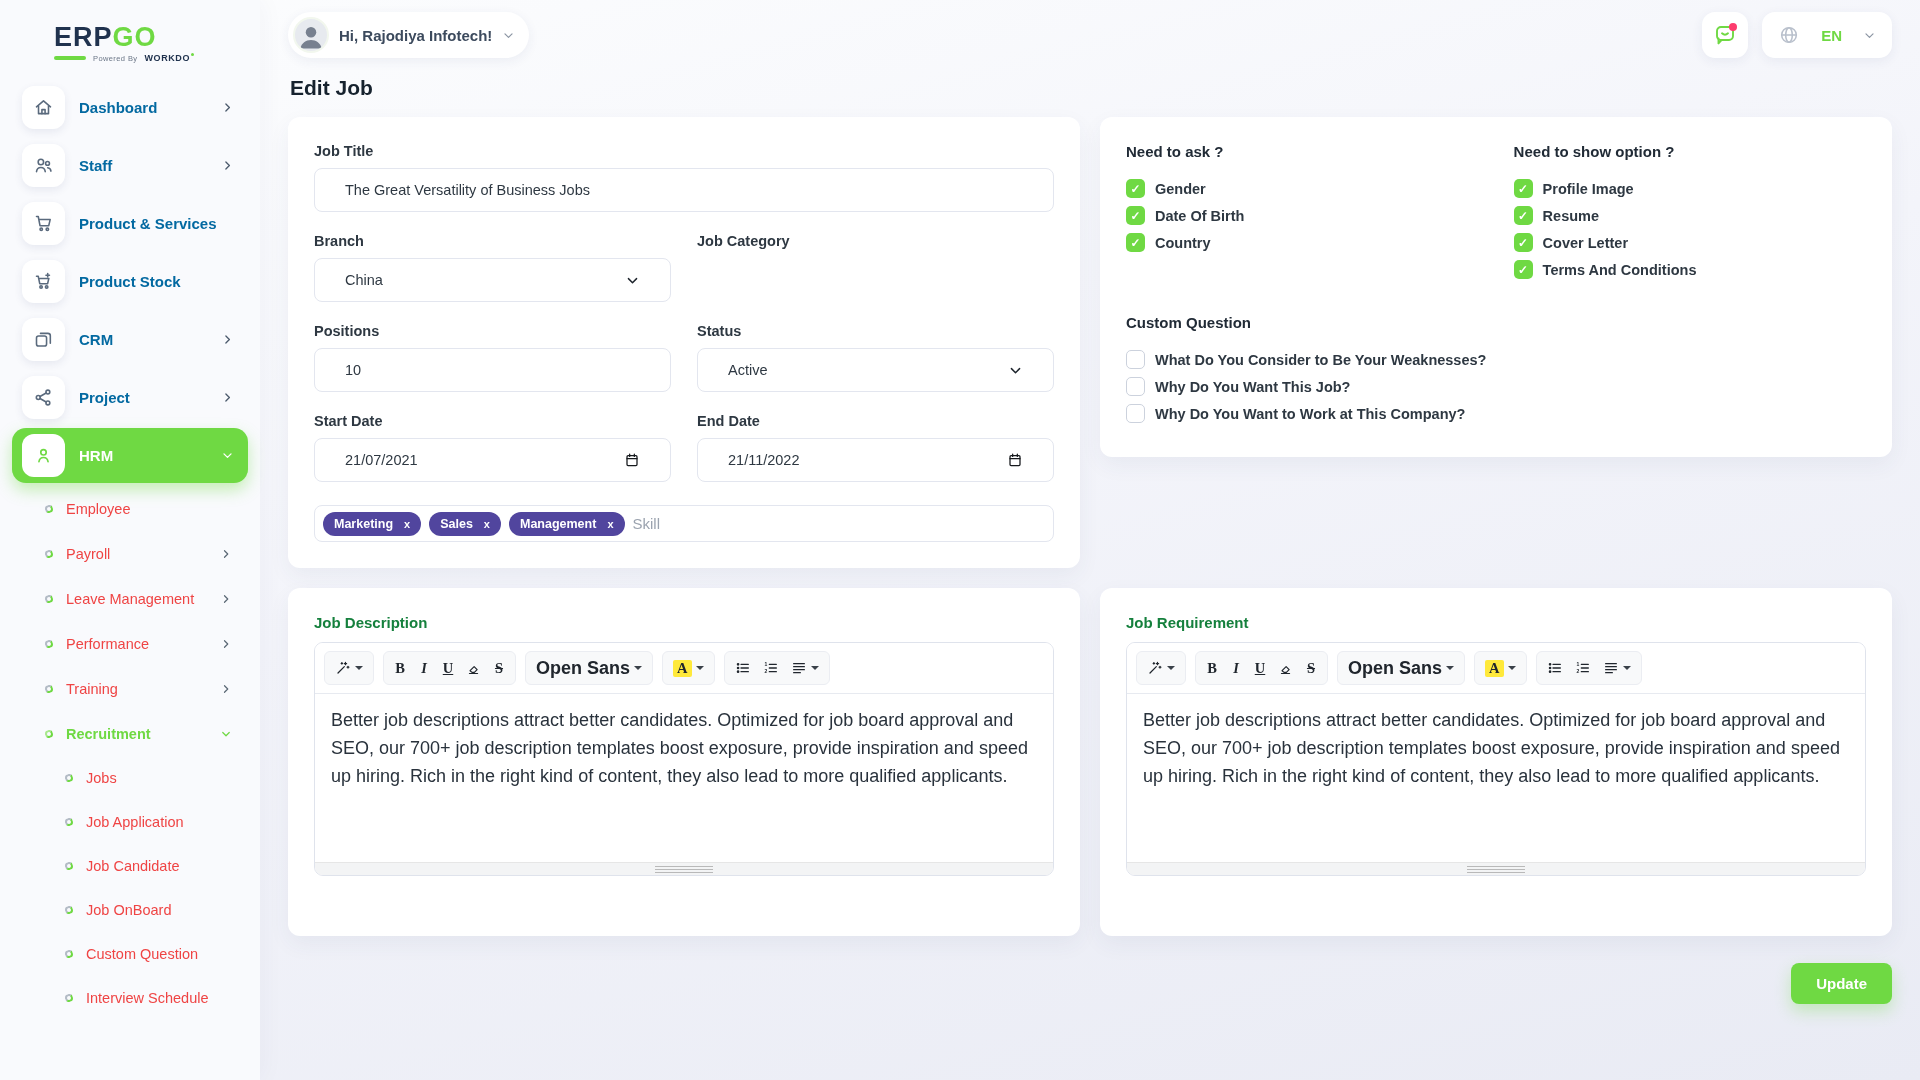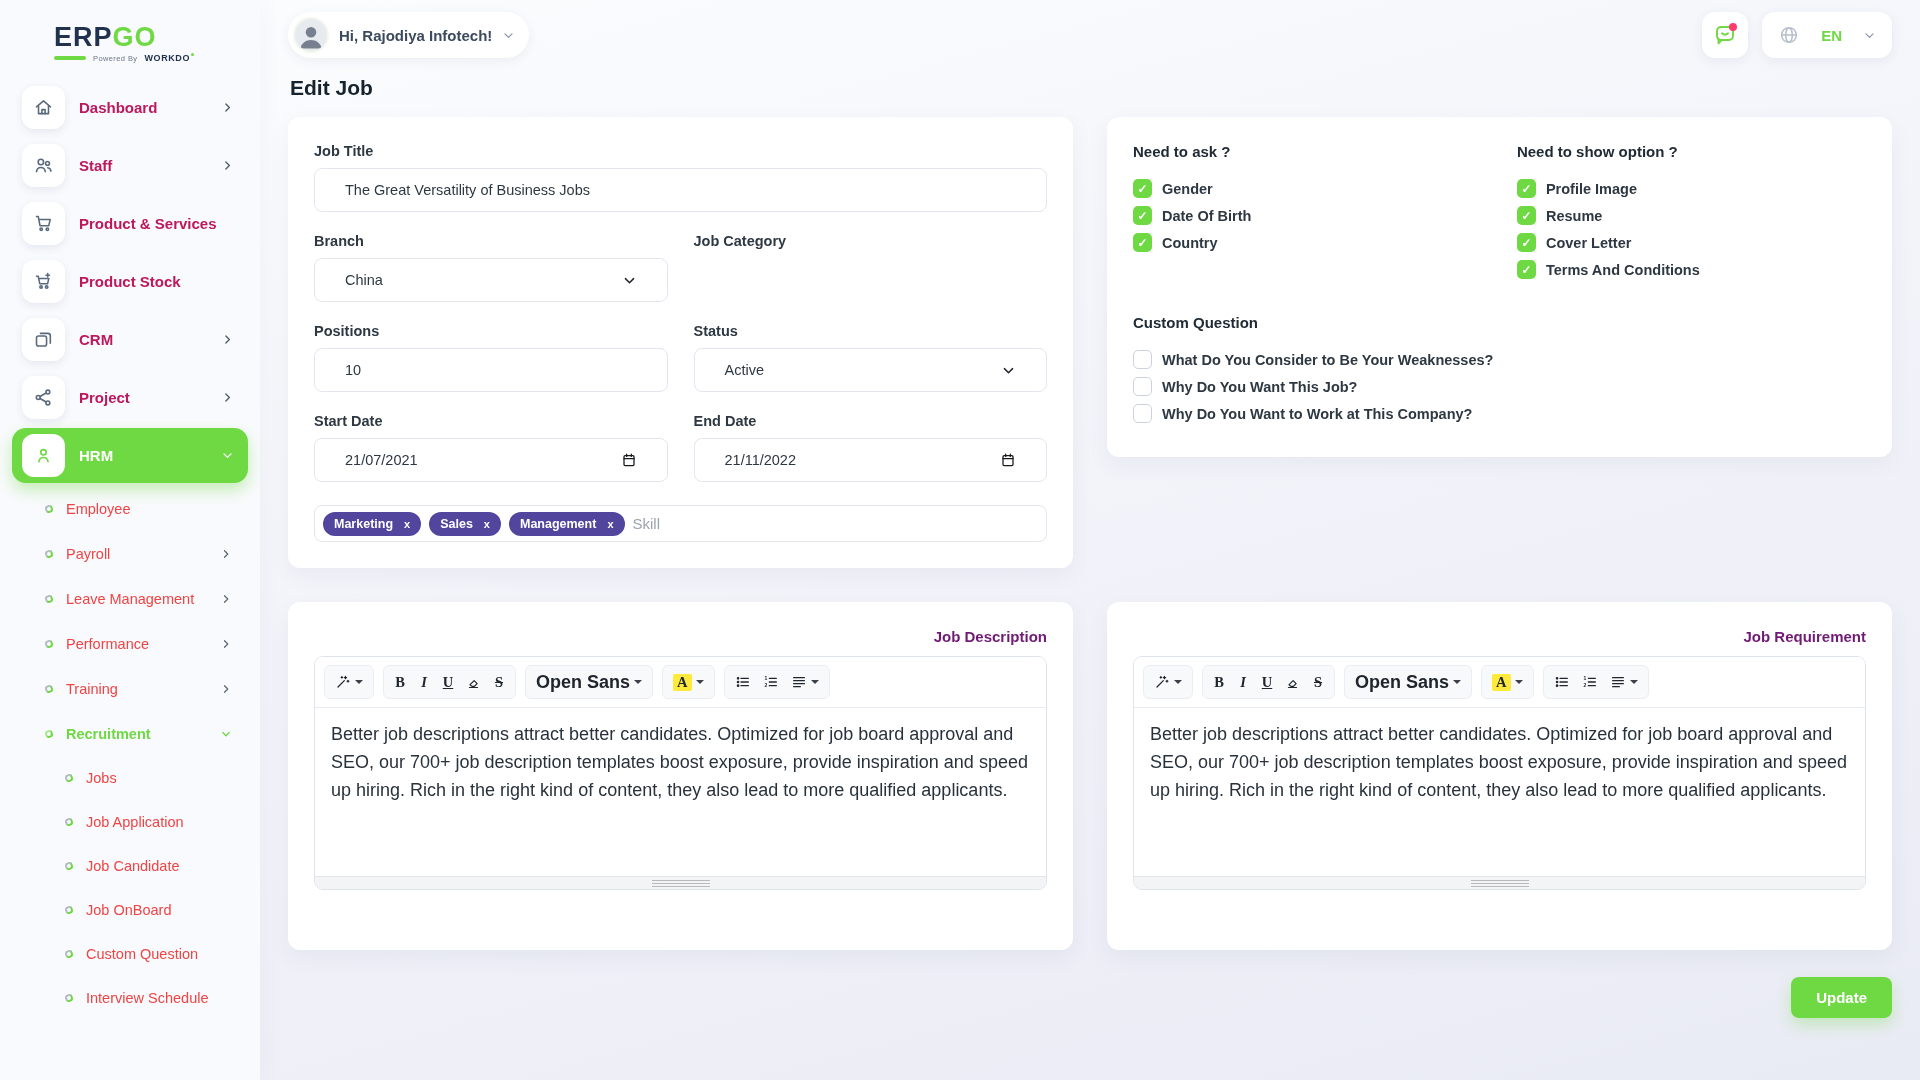--- a/index.html
+++ b/index.html
@@ -23,21 +23,21 @@
   .logo-go { color:#6fd943; }
   .logo-line2 { display:flex; align-items:center; gap:7px; margin-top:1px; }
   .logo-bar { width:32px; height:4px; border-radius:2px; background:#6fd943; }
   .powered { font-size:7.5px; color:#6b7687; letter-spacing:.4px; }
   .workdo { font-size:9px; font-weight:800; color:#20324e; letter-spacing:.6px; position:relative; }
   .workdo-dot { display:inline-block; width:3px; height:3px; border-radius:50%; background:#6fd943; vertical-align:top; margin-left:1px; }
 
   .nav-item {
     display:flex; align-items:center; gap:14px;
     height:55px; padding:0 14px 0 10px; border-radius:14px;
-    font-size:15px; font-weight:600; color:#be185d; cursor:pointer; margin-bottom:3px;
+    font-size:15px; font-weight:600; color:#0369a1; cursor:pointer; margin-bottom:3px;
   }
   .icon-card {
     width:43px; height:43px; border-radius:12px; background:#fff;
     box-shadow:0 3px 9px rgba(44,60,110,0.09);
     display:flex; align-items:center; justify-content:center; color:#5a6a7d; flex:none;
   }
   .nav-chev { margin-left:auto; color:#4b5a6c; }
   .nav-item.active { background:#6fd943; color:#fff; box-shadow:0 7px 16px rgba(111,217,67,0.38); }
   .nav-item.active .icon-card { color:#6fd943; box-shadow:none; }
   .nav-item.active .nav-chev { color:#fff; }
@@ -78,21 +78,21 @@
   .noti-dot { position:absolute; top:11px; right:11px; width:8px; height:8px; border-radius:50%; }
   .lang-pill {
     height:46px; background:#fff; border-radius:13px; padding:0 16px;
     display:flex; align-items:center; gap:21px; cursor:pointer;
     box-shadow:0 3px 12px rgba(44,60,110,0.07);
   }
   .lang-label { color:#6fd943; font-weight:700; font-size:15px; }
 
   .page-title { font-size:21px; font-weight:700; color:#16222e; margin:16px 0 17px 2px; }
 
-  .grid { display:grid; grid-template-columns:1fr 1fr; gap:34px; align-items:start; }
+  .grid { display:grid; grid-template-columns:1fr 1fr; gap:20px; align-items:start; }
   .card {
     background:#fff; border-radius:12px; padding:26px 26px;
     box-shadow:0 8px 22px rgba(44,60,110,0.06);
   }
 
   
   .field { margin-bottom:21px; }
   .field-label { display:block; font-size:14.5px; font-weight:700; color:#2e3842; margin-bottom:9px; }
   .input {
     width:100%; height:44px; border:1px solid #e3e6ef; border-radius:8px; background:#fff;
@@ -132,21 +132,21 @@
   .tbtn.sans { font-family:"Liberation Sans", sans-serif; font-weight:700; font-size:18px; }
   .tbtn .caret { width:0; height:0; border-left:4px solid transparent; border-right:4px solid transparent; border-top:4px solid #3a4149; }
   .bI { font-style:italic; }
   .bU { text-decoration:underline; }
   .bS { text-decoration:line-through; }
   .acolor { background:#ffe93a; padding:0 4px; border-radius:2px; font-family:"Liberation Serif", serif; font-weight:700; }
   .ed-content { padding:13px 16px; font-size:18px; line-height:1.55; color:#29323c; min-height:168px; outline:none; }
   .grip-bar { height:13px; background:#f3f4f5; border-top:1px solid #e6e6e6; display:flex; align-items:center; justify-content:center; cursor:ns-resize; }
   .grip { width:58px; height:7px; background:repeating-linear-gradient(to bottom, #b9b9b9 0 1px, transparent 1px 3px); }
   .editor-card { padding-bottom:60px; }
-  .ed-title { font-size:15px; font-weight:700; color:#701a75;text-align:right; }
+  .ed-title { font-size:15px; font-weight:700; color:#15803d; }
 
   .footer { display:flex; justify-content:flex-end; margin-top:27px; }
   .btn-update {
     background:#6fd943; color:#fff; border:none; border-radius:8px;
     font-size:15px; font-weight:600; padding:12px 25px; cursor:pointer;
     font-family:"Liberation Sans", sans-serif;
     box-shadow:0 7px 16px rgba(111,217,67,0.32);
   }
 </style>
 </head>

